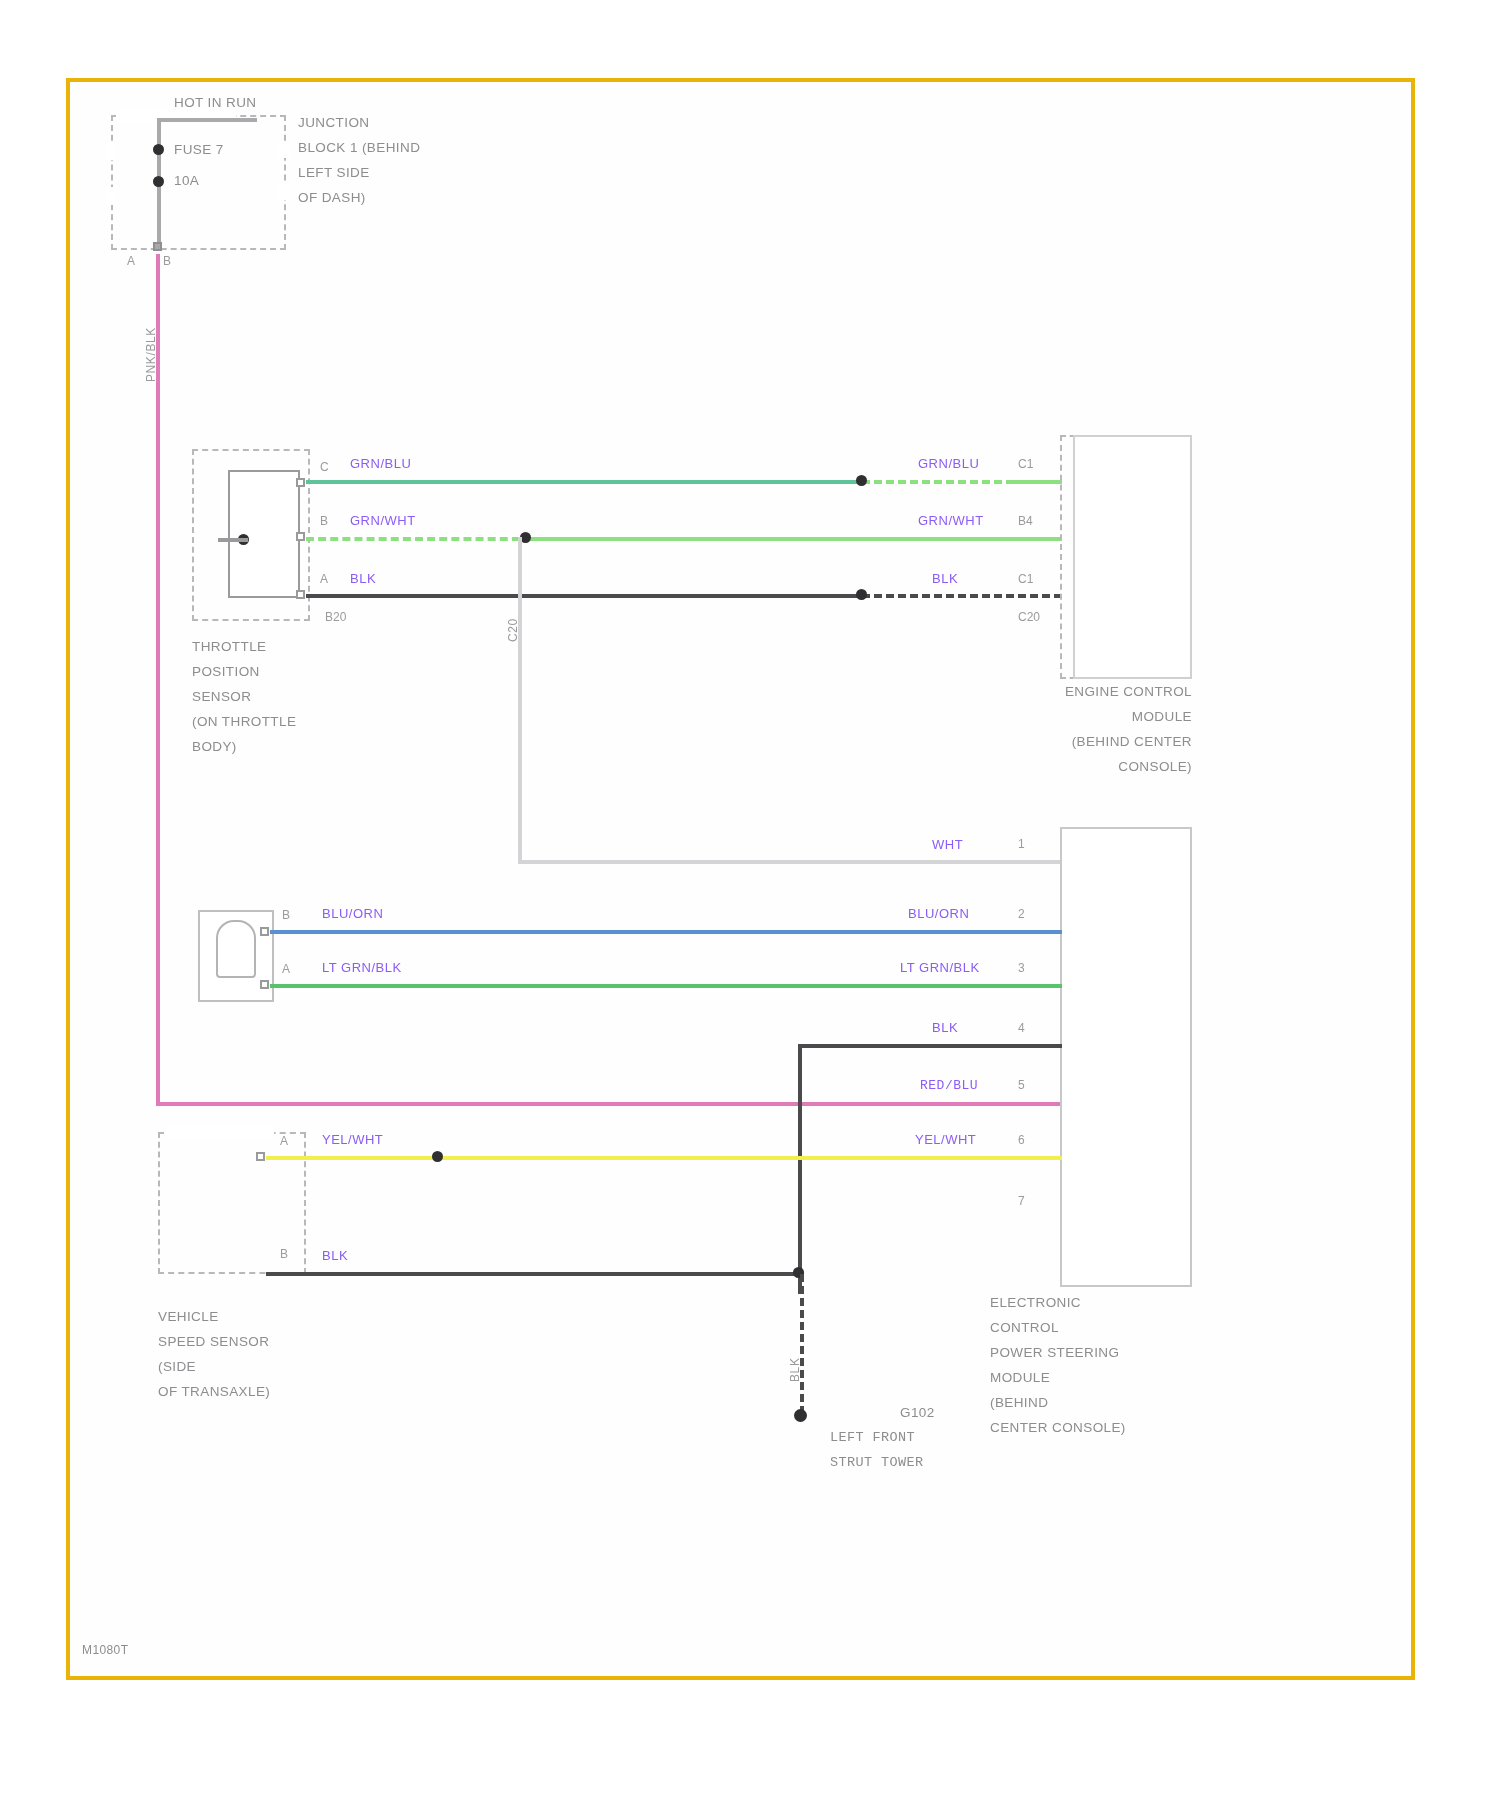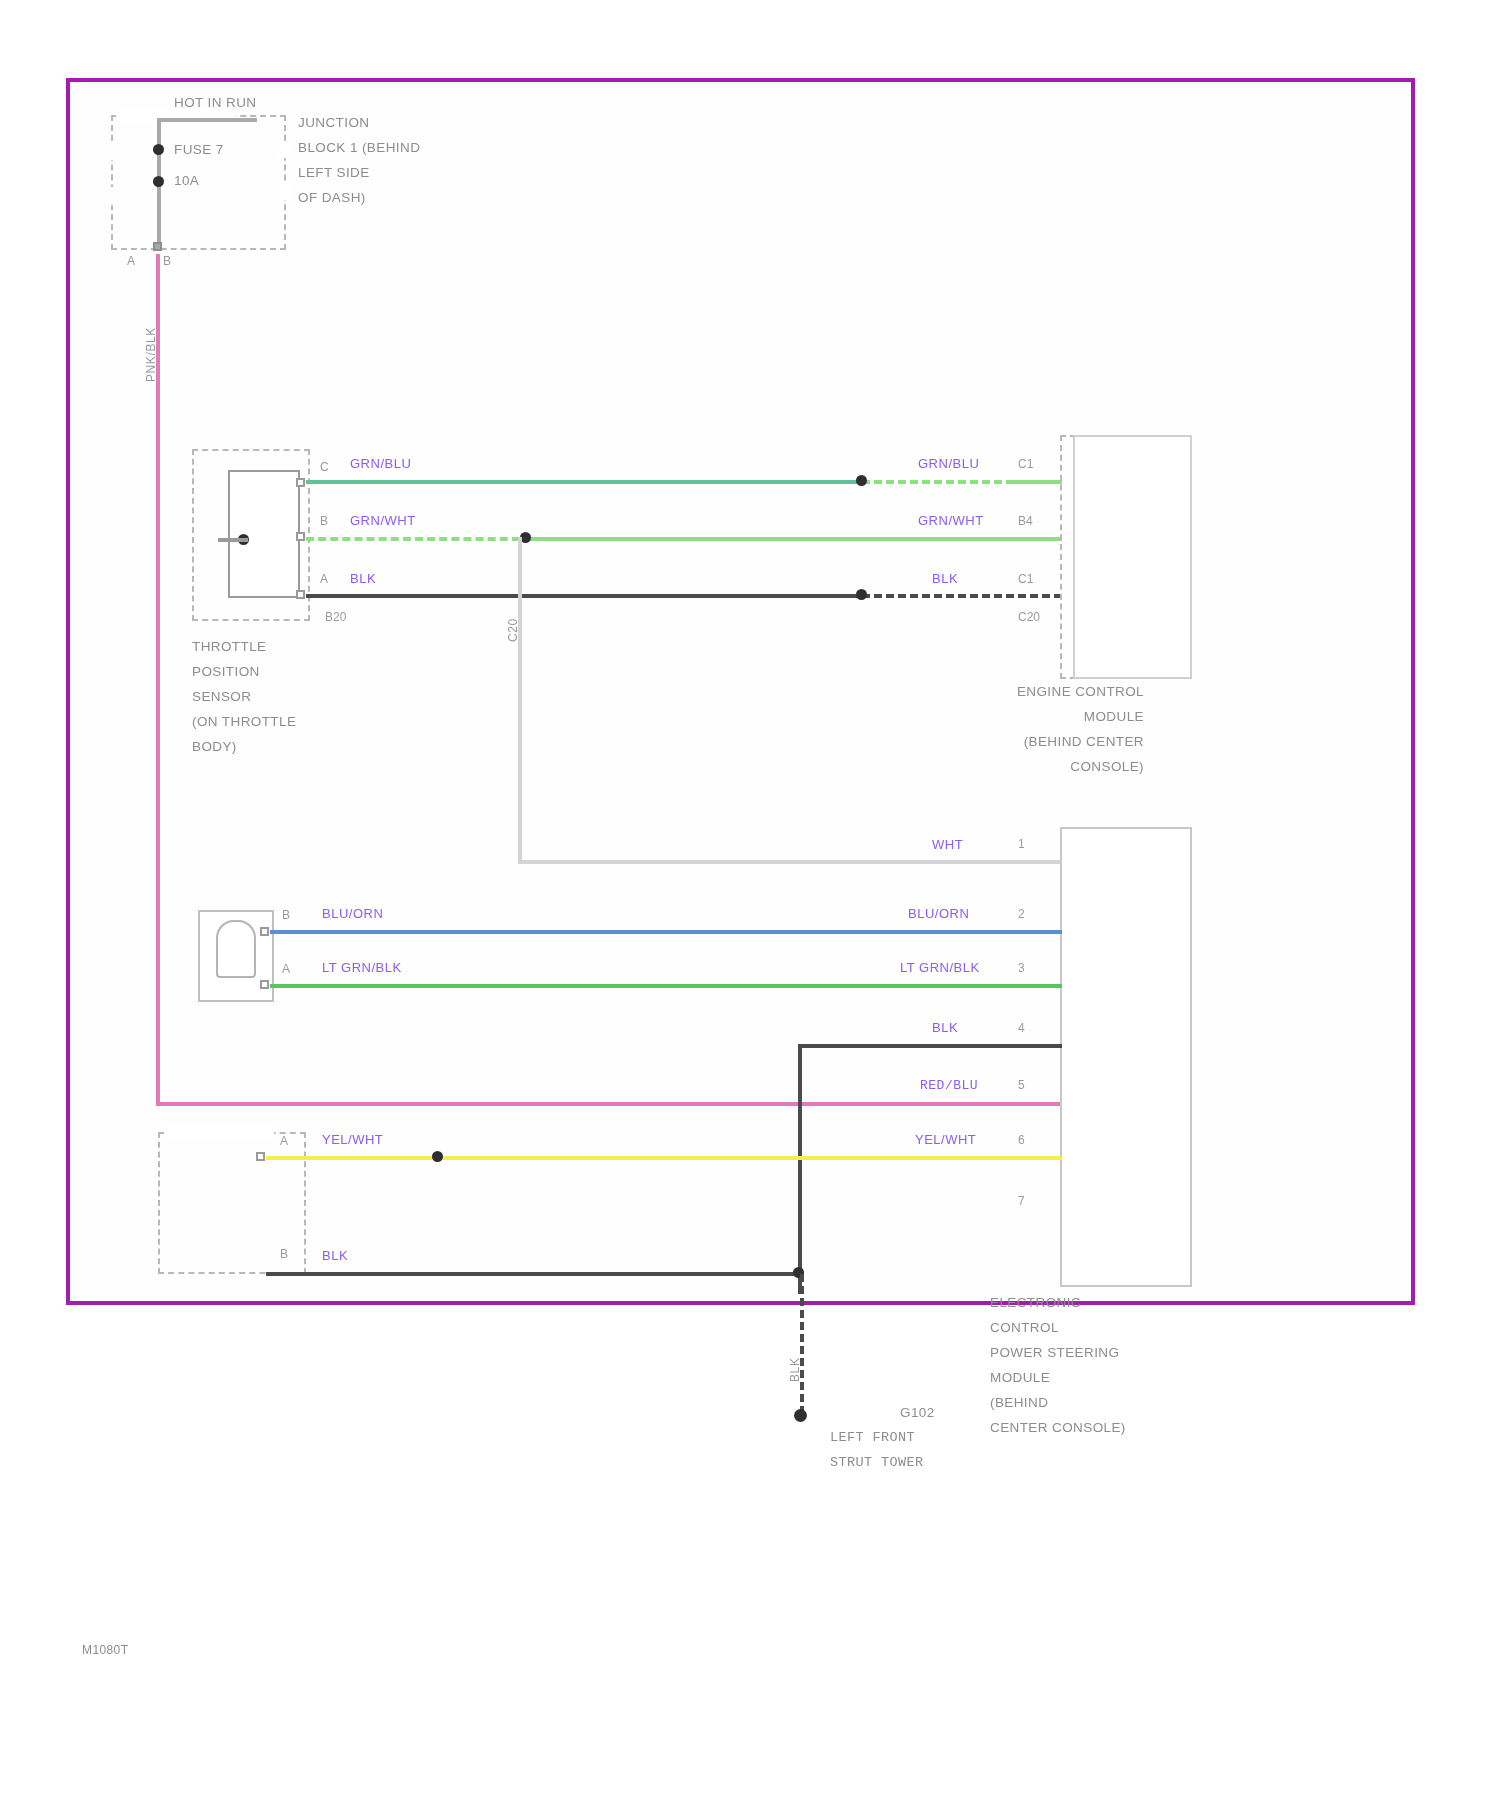--- a/index.html
+++ b/index.html
@@ -1,18 +1,18 @@
 <!DOCTYPE html>
 <html><head>
 <meta charset="utf-8">
 <style>
   html,body{margin:0;padding:0;background:#ffffff;}
   body{font-family:"Liberation Sans",sans-serif;}
   #page{position:relative;width:1500px;height:1804px;background:#ffffff;overflow:hidden;}
-  #frame{position:absolute;left:66px;top:78px;width:1349px;height:1227px;border:4px solid #a21caf;background:#fefefe;box-sizing:border-box;}
+  #frame{position:absolute;left:66px;top:78px;width:1349px;height:1602px;border:4px solid #eab308;background:#fefefe;box-sizing:border-box;}
   .lbl{position:absolute;color:#8d8d8f;font-size:13.5px;letter-spacing:.4px;line-height:25px;white-space:pre;}
   .wirelbl{position:absolute;color:#8b5cf6;font-size:13px;letter-spacing:.5px;white-space:pre;}
   .pin{position:absolute;color:#9b9b9d;font-size:12px;white-space:pre;}
   .vert{position:absolute;color:#9a9a9c;font-size:12px;letter-spacing:.6px;white-space:pre;
         transform:rotate(-90deg);transform-origin:0 0;}
   .dashbox{position:absolute;border:2px dashed #b8b8ba;box-sizing:border-box;}
   .solidbox{position:absolute;border:2px solid #bdbdbf;box-sizing:border-box;background:#fff;}
   .wire{position:absolute;height:4px;}
   .wirev{position:absolute;width:4px;}
   .dot{position:absolute;width:11px;height:11px;border-radius:50%;background:#2f2f31;}
@@ -97,21 +97,21 @@
     <div class="pin" style="left:948px;top:755px;">1</div>
 
     <div class="lbl" style="left:122px;top:552px;">THROTTLE
 POSITION
 SENSOR
 (ON THROTTLE
 BODY)</div>
 
     <div class="dashbox" style="left:990px;top:353px;width:132px;height:244px;"></div>
     <div class="solidbox" style="left:1003px;top:353px;width:119px;height:244px;border-color:#d0d0d2;"></div>
-    <div class="lbl" style="left:882px;top:597px;text-align:right;width:192px;">ENGINE CONTROL
+    <div class="lbl" style="left:930px;top:597px;text-align:right;width:192px;">ENGINE CONTROL
 MODULE
 (BEHIND CENTER
 CONSOLE)</div>
 
     <div class="solidbox" style="left:990px;top:745px;width:132px;height:460px;border-color:#c8c8ca;"></div>
     <div class="lbl" style="left:920px;top:1208px;width:202px;">ELECTRONIC
 CONTROL
 POWER STEERING
 MODULE
 (BEHIND
@@ -153,20 +153,24 @@
     <div class="dot" style="left:362px;top:1069px;"></div>
     <div class="wirelbl" style="left:252px;top:1050px;">YEL/WHT</div>
     <div class="wirelbl" style="left:845px;top:1050px;">YEL/WHT</div>
     <div class="pin" style="left:948px;top:1051px;">6</div>
     <div class="pin" style="left:948px;top:1112px;">7</div>
 
     <div class="wire" style="left:196px;top:1190px;width:538px;background:#4a4a4c;"></div>
     <div class="wirelbl" style="left:252px;top:1166px;">BLK</div>
     <div class="dot" style="left:723px;top:1185px;"></div>
 
+    <div class="lbl" style="left:88px;top:1222px;">VEHICLE
+SPEED SENSOR
+(SIDE
+OF TRANSAXLE)</div>
 
     <div class="dashwirev" style="left:730px;top:1192px;height:140px;border-color:#4a4a4c;"></div>
     <div class="vert" style="left:718px;top:1300px;">BLK</div>
     <div class="dot" style="left:724px;top:1327px;width:13px;height:13px;"></div>
     <div class="lbl" style="left:796px;top:1318px;margin-left:34px;">G102</div>
     <div class="lbl" style="left:760px;top:1343px;font-family:Liberation Mono, monospace;">LEFT FRONT
 STRUT TOWER</div>
 
     <div class="lbl" style="left:12px;top:1556px;font-size:12px;">M1080T</div>
 

